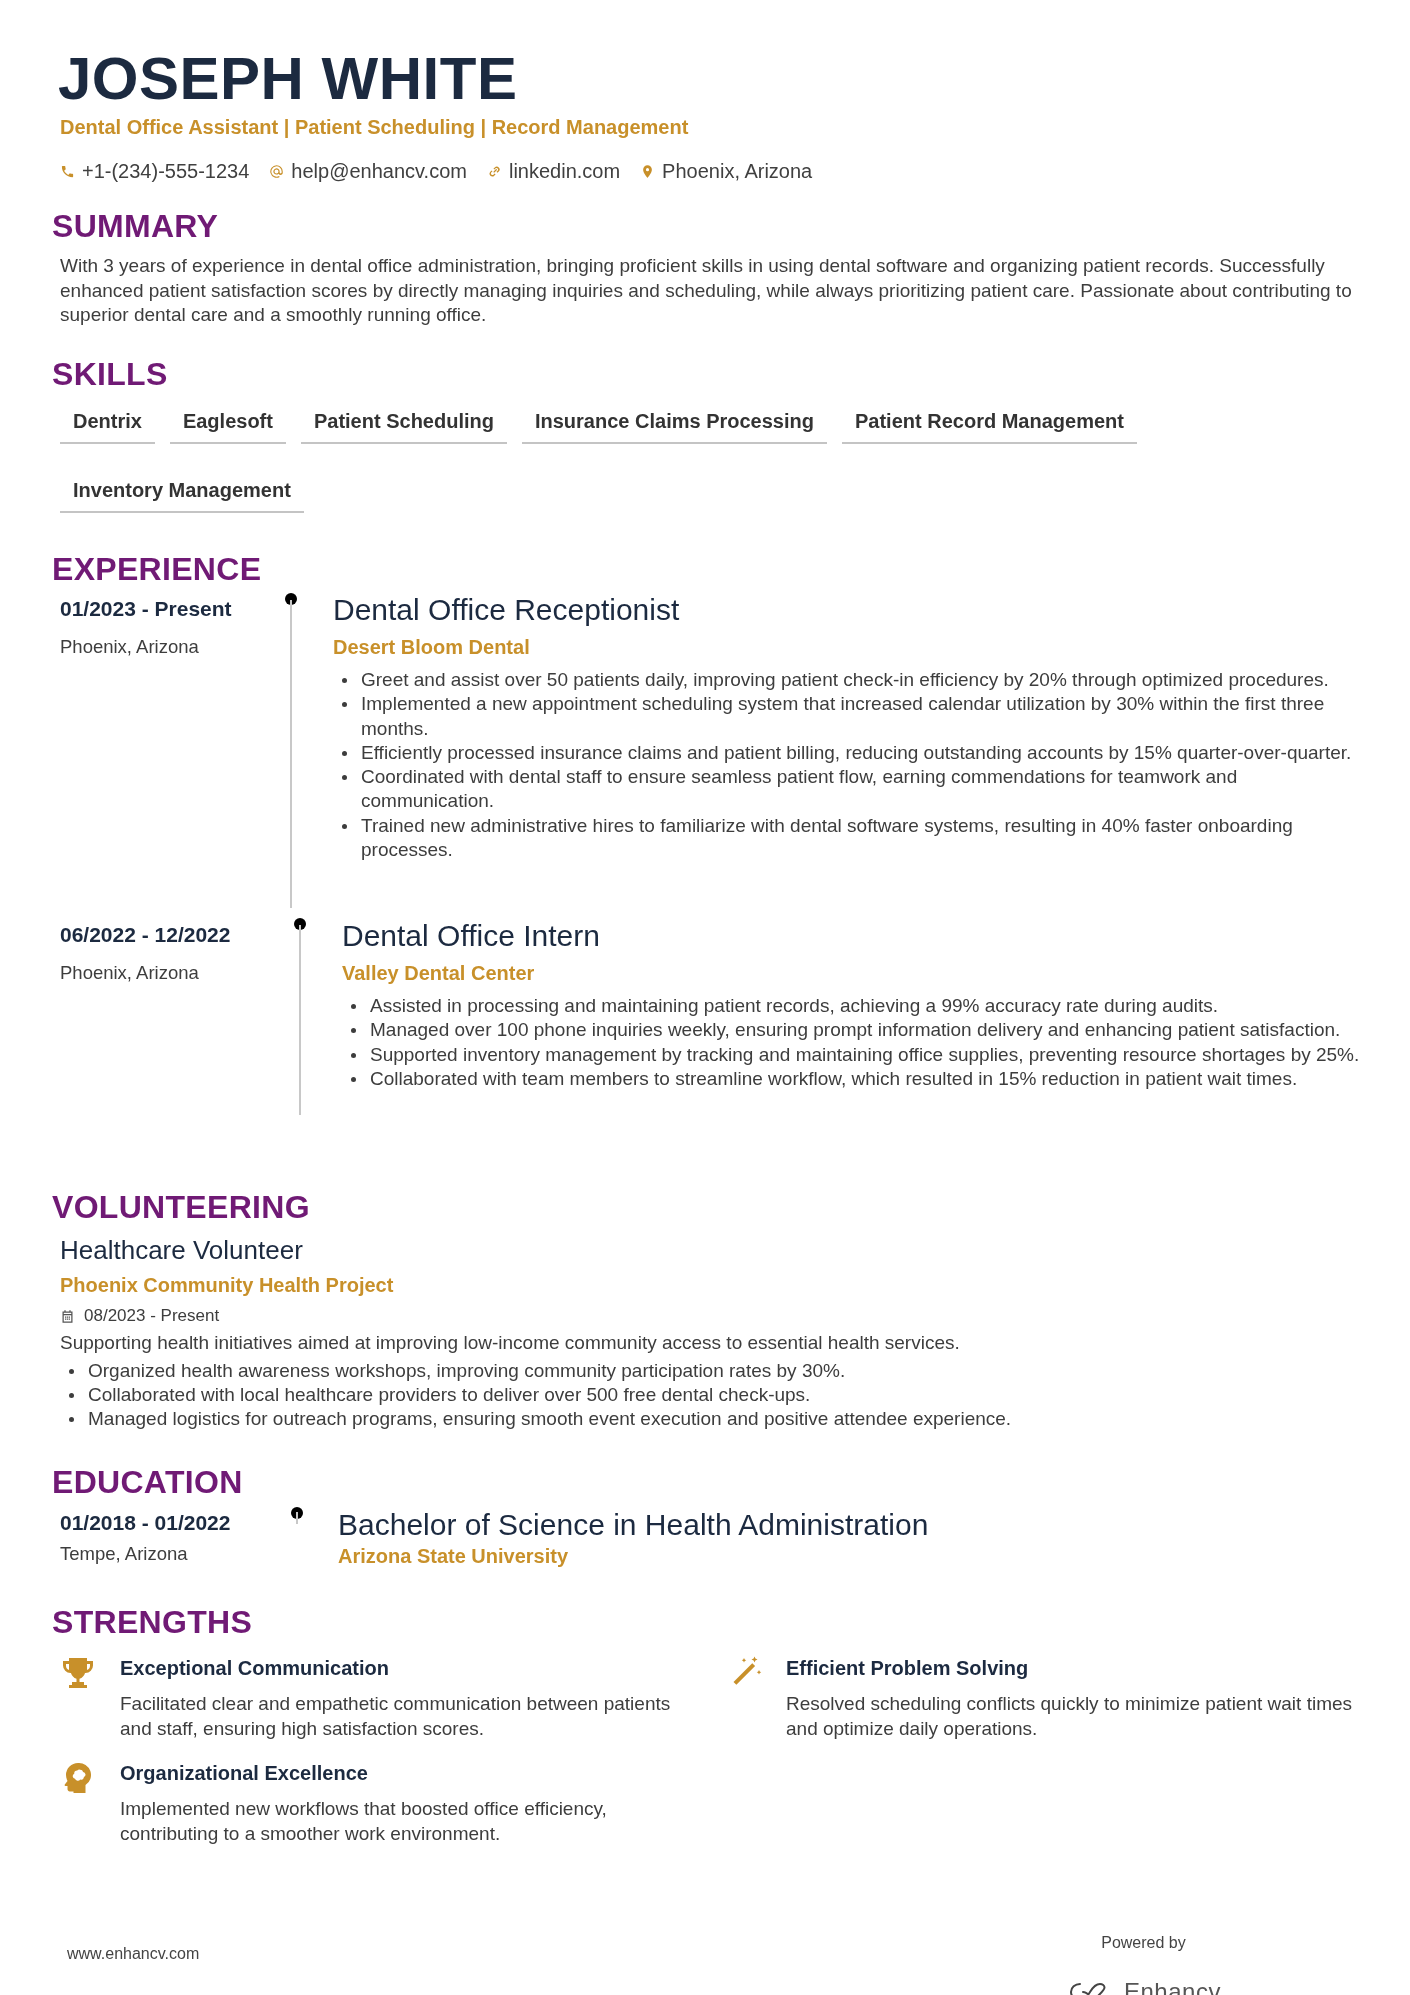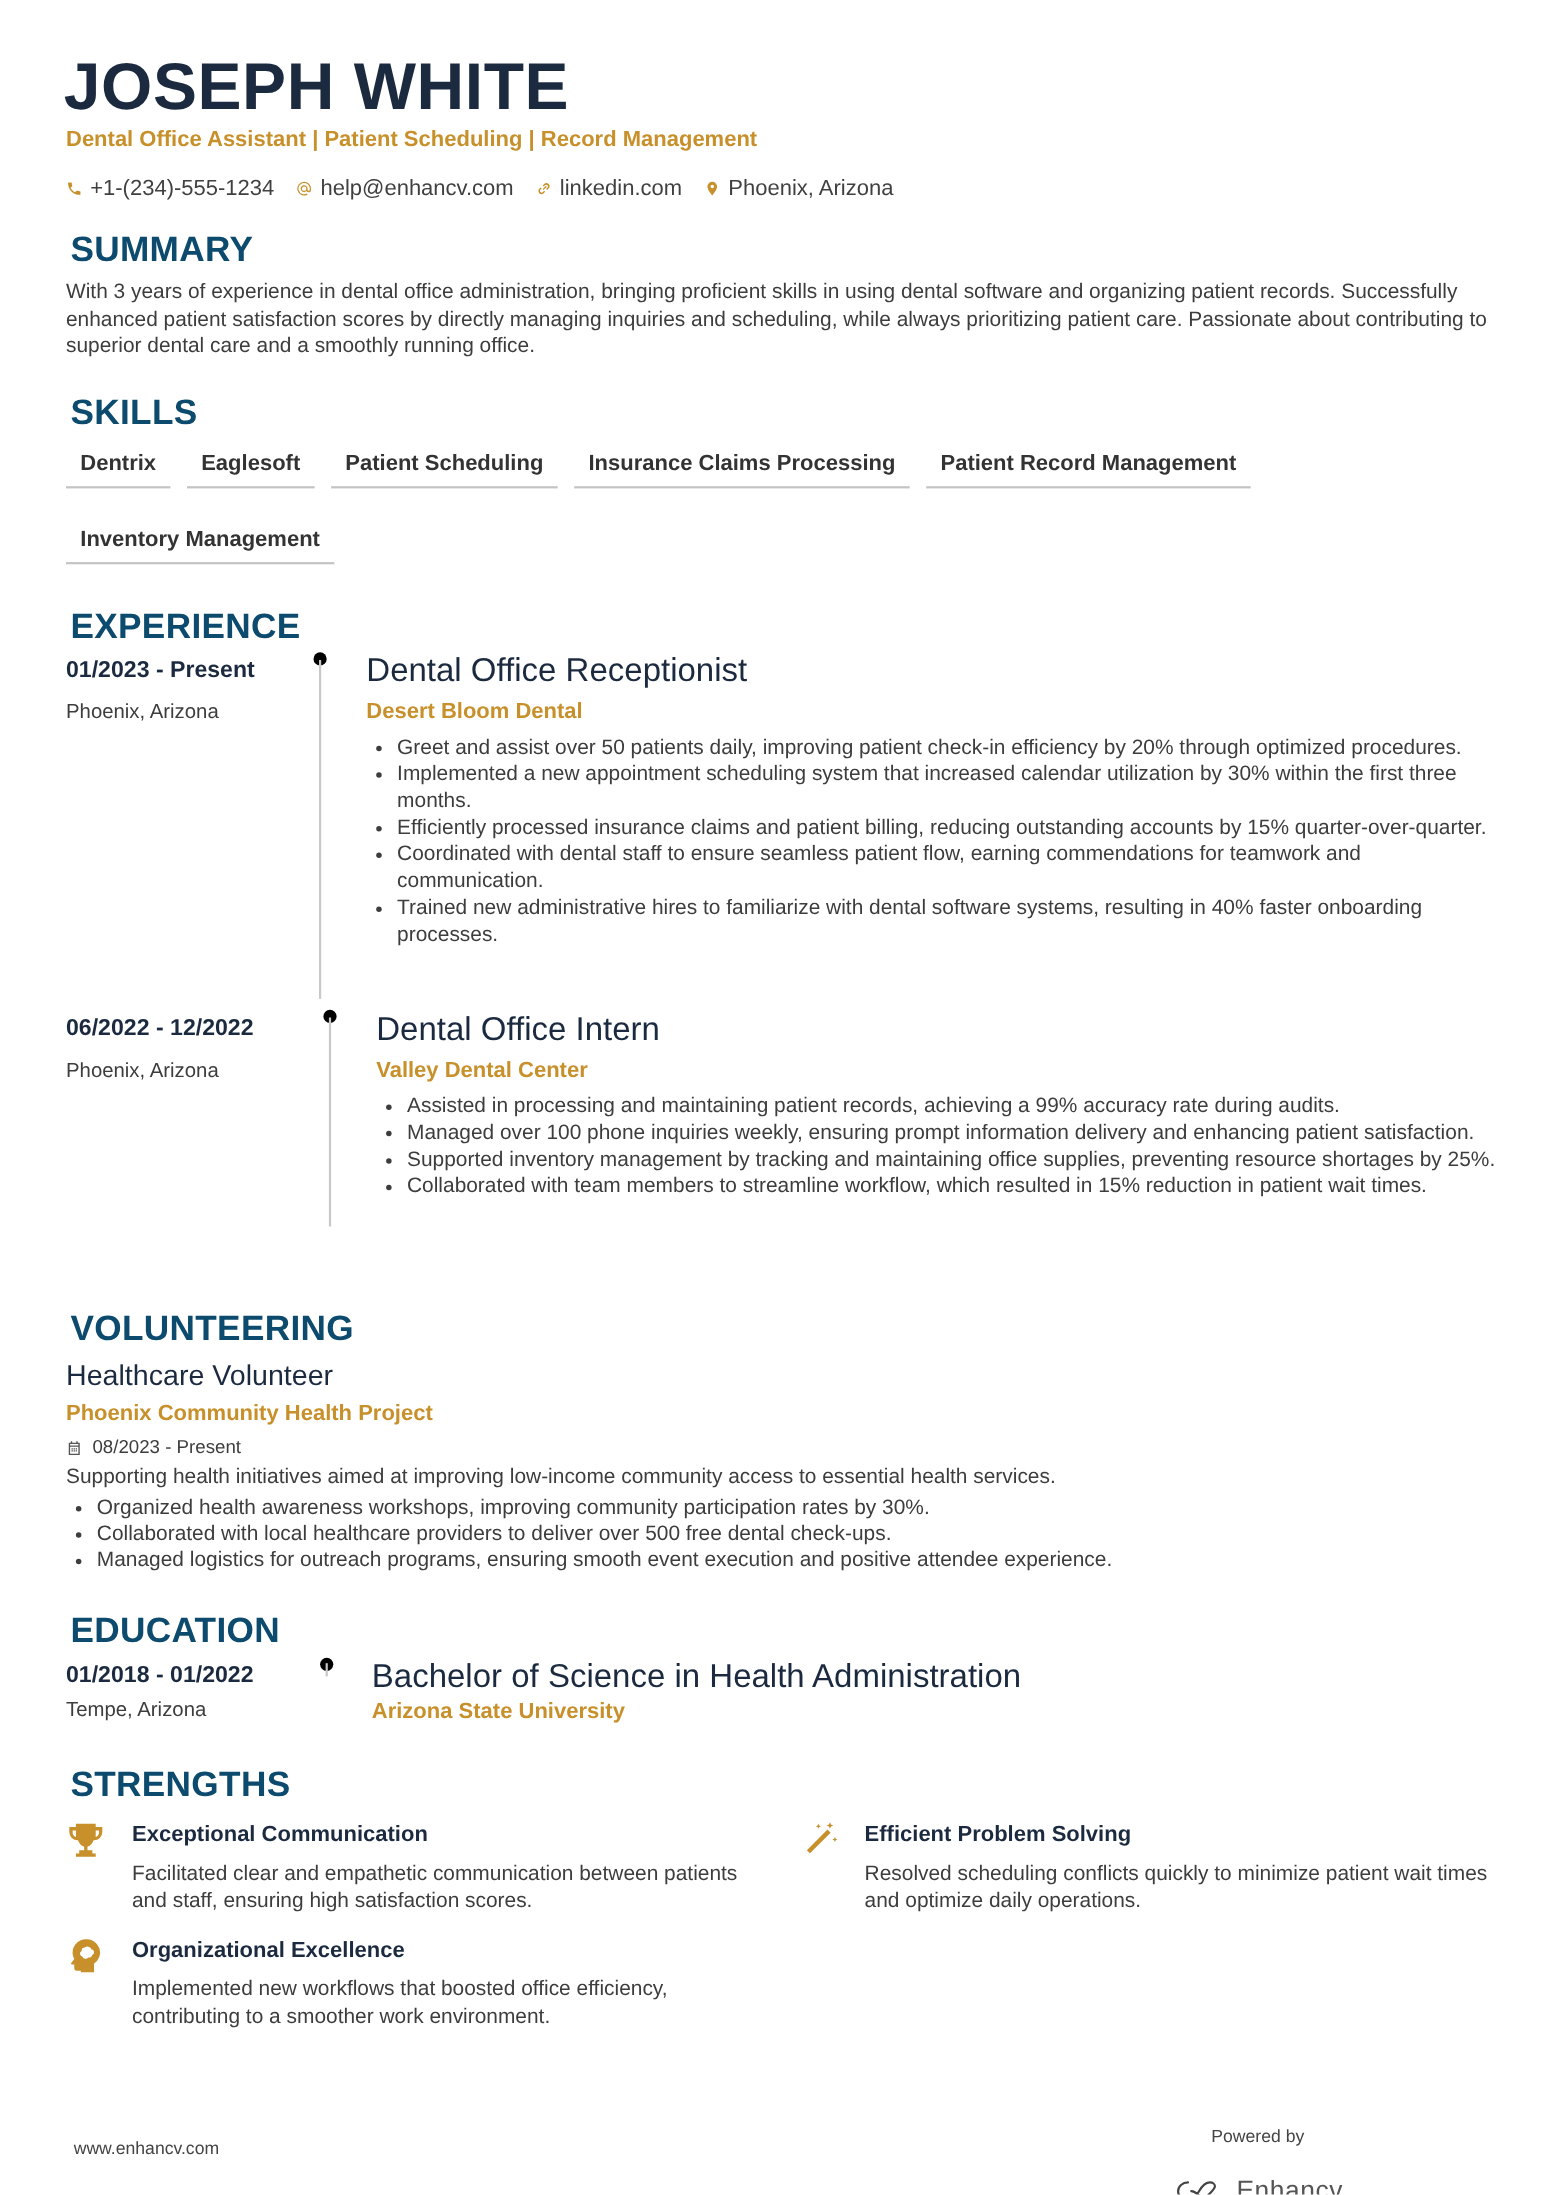--- a/index.html
+++ b/index.html
@@ -6,21 +6,21 @@
   html, body { width: 1410px; height: 1995px; background: #ffffff; }
   body { font-family: "Liberation Sans", "DejaVu Sans", sans-serif; color: #3a3a3a; position: relative; overflow: hidden; }
   .page { position: absolute; left: 0; top: 0; width: 1410px; height: 1408px; padding: 0 60px; }
 
   .name { position: absolute; left: 58px; top: 46px; font-size: 60px; font-weight: 700; color: #1c2a40; letter-spacing: 0.5px; line-height: 66px; }
   .headline { position: absolute; left: 60px; top: 110px; font-size: 20px; font-weight: 700; color: #c8902a; line-height: 34px; }
   .contacts { position: absolute; left: 60px; top: 158px; display: flex; gap: 20px; font-size: 20px; font-weight: 400; color: #404040; line-height: 26px; }
   .contact { display: flex; align-items: center; gap: 7px; }
   .contact svg { width: 15px; height: 15px; fill: #c8902a; }
 
-  .sec-title { position: absolute; left: 64px; font-size: 32px; font-weight: 700; color: #0c4a6e; line-height: 38px; letter-spacing: 0.3px; }
+  .sec-title { position: absolute; left: 52px; font-size: 32px; font-weight: 700; color: #701a75; line-height: 38px; letter-spacing: 0.3px; }
 
   .summary { position: absolute; left: 60px; top: 254px; width: 1300px; font-size: 19px; line-height: 24.5px; color: #3d3d3d; }
 
   .skills { position: absolute; left: 60px; top: 400px; width: 1260px; display: flex; flex-wrap: wrap; column-gap: 15px; row-gap: 25px; }
   .skill { font-size: 20px; font-weight: 700; color: #333; padding: 10px 13px 10px 13px; border-bottom: 2px solid #c4c4c4; line-height: 22px; }
 
   .exp-left { position: absolute; left: 60px; }
   .date { font-size: 21px; font-weight: 700; color: #1c2a40; line-height: 26px; }
   .loc { font-size: 18.5px; color: #3d3d3d; line-height: 24px; margin-top: 13px; }
   .tl-dot { position: absolute; width: 12px; height: 12px; border-radius: 50%; background: #000; }

